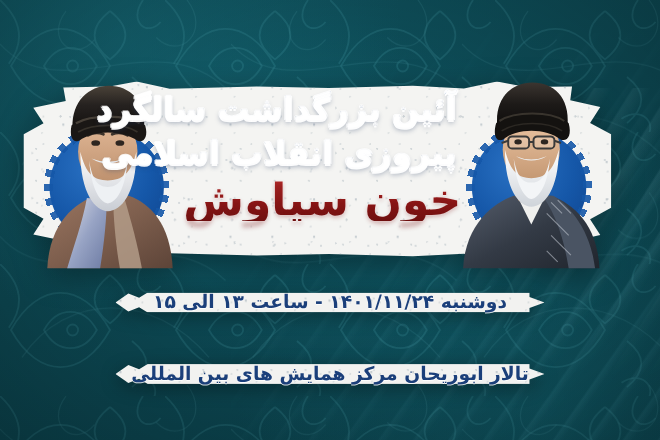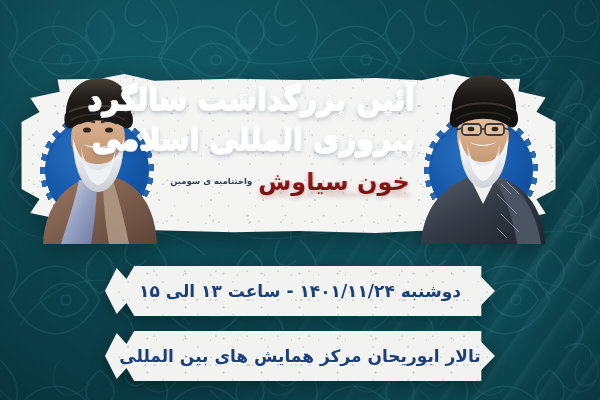--- a/index.html
+++ b/index.html
@@ -115,35 +115,34 @@
         -webkit-background-clip:text;background-clip:text;color:transparent;}
   .hl-2{font-size:29px;line-height:38px;margin-top:2px;
         background:linear-gradient(#2c56a0 0%,#153566 62%,#0f2a52 100%);
         -webkit-background-clip:text;background-clip:text;color:transparent;}
 
   .third-row{
     position:relative;display:flex;align-items:center;justify-content:center;
     gap:6px;margin-top:5px;direction:rtl;
   }
   .hl-red{
-    font-size:24px;line-height:38px;font-weight:bold;white-space:nowrap;
+    font-size:40px;line-height:38px;font-weight:bold;white-space:nowrap;
     background:linear-gradient(#b22a2a 0%,#8c1616 58%,#6d0f0f 100%);
     -webkit-background-clip:text;background-clip:text;color:transparent;
     text-shadow:0 2px 4px rgba(120,20,20,.30);
     filter:drop-shadow(0 1px 0 rgba(255,255,255,.9));
-    text-decoration:underline;
   }
   .sub-two{
     text-align:right;direction:rtl;color:#2b3e52;font-size:8.5px;line-height:11.5px;
     font-weight:600;white-space:nowrap;
   }
 
   
   .ribbon{
-    position:absolute;left:105px;width:390px;height:50px;
+    position:absolute;left:105px;width:390px;height:18px;
     display:flex;align-items:center;justify-content:center;
     filter:drop-shadow(0 4px 8px rgba(0,0,0,.35));
   }
   .ribbon-bg{
     position:absolute;inset:0;background:#f2f2f0;
     -webkit-mask-image:var(--rm);mask-image:var(--rm);
   }
   .ribbon-text{
     position:relative;z-index:2;color:#1b3f7a;font-weight:bold;
     font-size:17px;direction:rtl;white-space:nowrap;letter-spacing:-.2px;
@@ -327,25 +326,24 @@
         <path d="M47 42 C 45 16, 61 3, 79 3 C 98 3, 113 16, 111 42 C 96 29, 61 29, 47 42 Z" fill="url(#km-turban)"></path>
         <path d="M46 40 C 58 28, 101 28, 112 40 C 115 51, 111 57, 105 55 C 91 44, 65 44, 52 55
                  C 46 57, 43 51, 46 40 Z" fill="#141210"></path>
         <path d="M49 38 C 63 29, 95 29, 108 38" stroke="#4d463e" stroke-width="1.9" fill="none" opacity=".65"></path>
         <path d="M51 47 C 65 38, 93 38, 106 47" stroke="#403a33" stroke-width="1.5" fill="none" opacity=".55"></path>
       </svg>
     </div>
 
     <div class="headline">
       <div class="hl-line hl-1">آئین بزرگداشت سالگرد</div>
-      <div class="hl-line hl-2">پیروزی المللی اسلامی</div>
+      <div class="hl-line hl-2">پیروزی انقلاب اسلامی</div>
       <div class="third-row">
         <div class="hl-red">خون سیاوش</div>
         <div class="sub-two">
-          <div>واختتامیه ی سومین</div>
         </div>
       </div>
     </div>
   </div>
 
   <svg width="0" height="0" style="position:absolute" aria-hidden="true">
     <defs>
       <clipPath id="ribbonClip" clipPathUnits="objectBoundingBox">
         <path d="M0.000,0.50 L0.030,0.04 L0.055,0.26 L0.075,0.00 L0.965,0.00
                  L0.965,0.22 L1.000,0.50 L0.965,0.78 L0.965,1.00 L0.075,1.00

